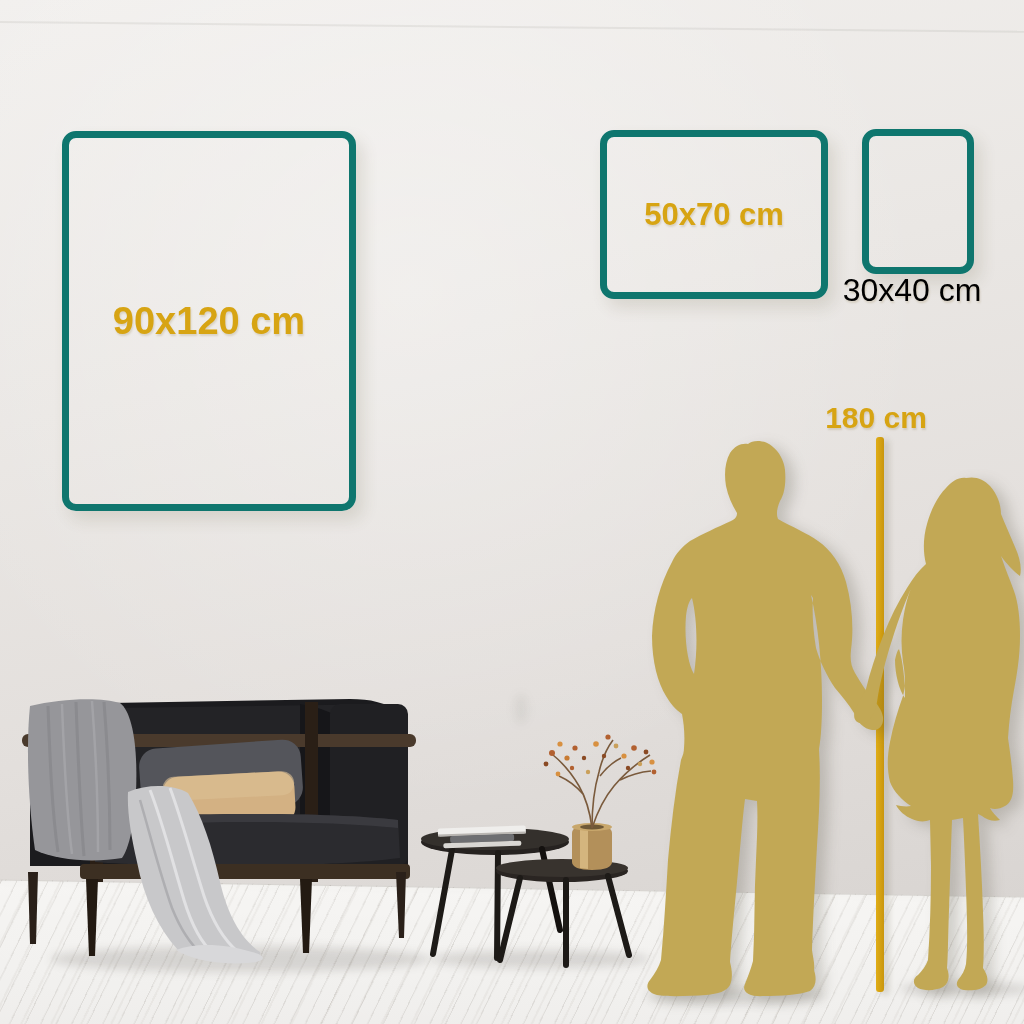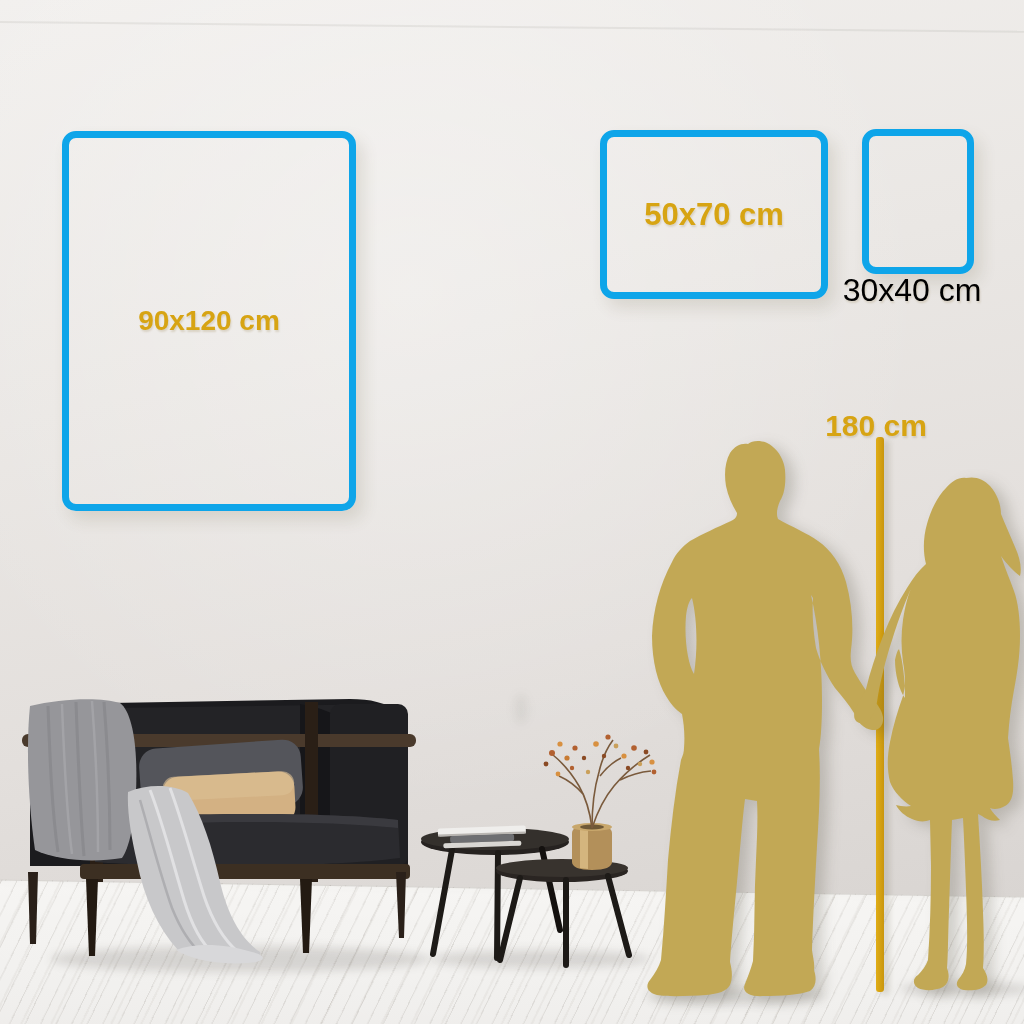--- a/index.html
+++ b/index.html
@@ -17,39 +17,39 @@
   
   .floor{position:absolute;left:-30px;top:879px;width:1120px;height:190px;
     transform:rotate(0.95deg);transform-origin:left top;
     border-top:1px solid rgba(120,114,106,0.18);
     box-shadow:0 -6px 14px rgba(120,114,106,0.10) inset;
     background:
       repeating-linear-gradient(115deg, rgba(150,144,136,0.22) 0 1px, rgba(0,0,0,0) 1px 14px),
       repeating-linear-gradient(115deg, rgba(196,191,184,0.18) 0 2px, rgba(0,0,0,0) 2px 27px),
       linear-gradient(180deg,#f6f5f3 0%,#f1f0ee 55%,#eceae8 100%);}
   
-  .frame{position:absolute;border:7px solid #0ea5e9;border-radius:14px;
+  .frame{position:absolute;border:7px solid #0f766e;border-radius:14px;
     display:flex;align-items:center;justify-content:center;
     box-shadow:7px 9px 16px rgba(95,82,52,0.14);}
   .frame-label{color:#d7a413;font-weight:bold;letter-spacing:0;
     text-shadow:1px 2px 2px rgba(120,95,25,0.18);white-space:nowrap;}
   .frame-90 {left:62px; top:131px;width:280px;height:366px;}
   .frame-60 {left:373px;top:128px;width:184px;height:244px;}
   .frame-50 {left:600px;top:130px;width:214px;height:155px;}
   .frame-30 {left:862px;top:129px;width:98px; height:131px;}
-  .frame-90 .frame-label{font-size:28px;}
+  .frame-90 .frame-label{font-size:38px;}
   .frame-60 .frame-label{font-size:31px;}
   .frame-50 .frame-label{font-size:31px;}
   .label-30{position:absolute;left:824px;top:272px;width:176px;text-align:center;
     color:#000000;font-weight:normal;font-size:32px;
     text-shadow:1px 2px 2px rgba(120,95,25,0.18);}
   
   .height-label{position:absolute;left:806px;top:401px;width:140px;text-align:center;
     color:#d7a413;font-weight:bold;font-size:30px;
-    text-shadow:1px 2px 2px rgba(120,95,25,0.18);z-index:4;margin-top:8px;}
+    text-shadow:1px 2px 2px rgba(120,95,25,0.18);z-index:4;}
   .height-line{position:absolute;left:876px;top:437px;width:8px;height:555px;
     background:linear-gradient(90deg,#e0ad16,#c9960e);border-radius:3px;z-index:3;
     box-shadow:5px 3px 6px rgba(80,70,40,0.18);}
   
   .scene-svg{position:absolute;left:0;top:0;z-index:2;}
   .people-svg{position:absolute;left:0;top:0;z-index:5;
     filter:drop-shadow(9px 5px 7px rgba(70,62,45,0.22));}
   .soft-shadow{position:absolute;background:rgba(40,36,30,0.14);border-radius:50%;
     filter:blur(5px);z-index:1;}
 </style>

